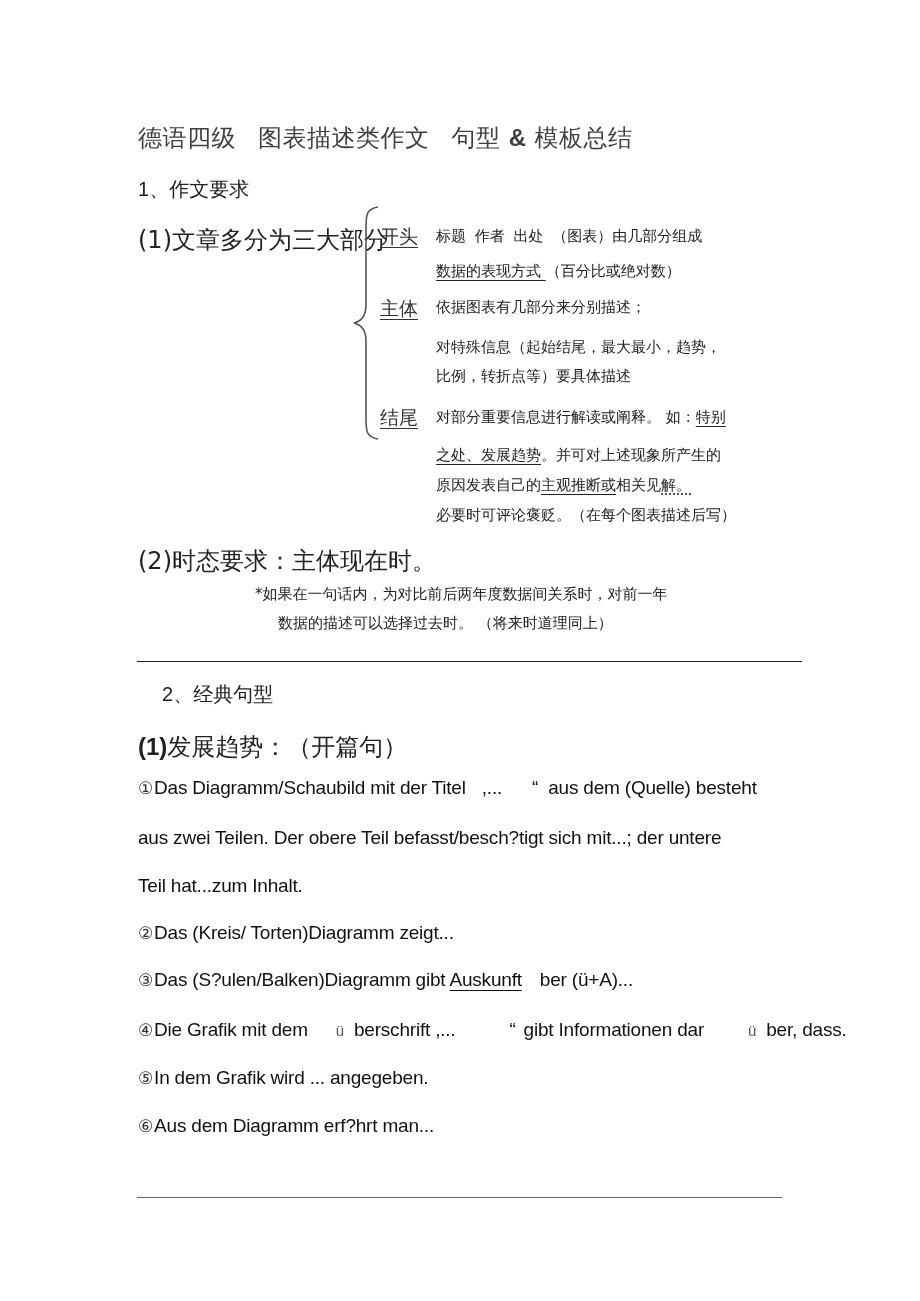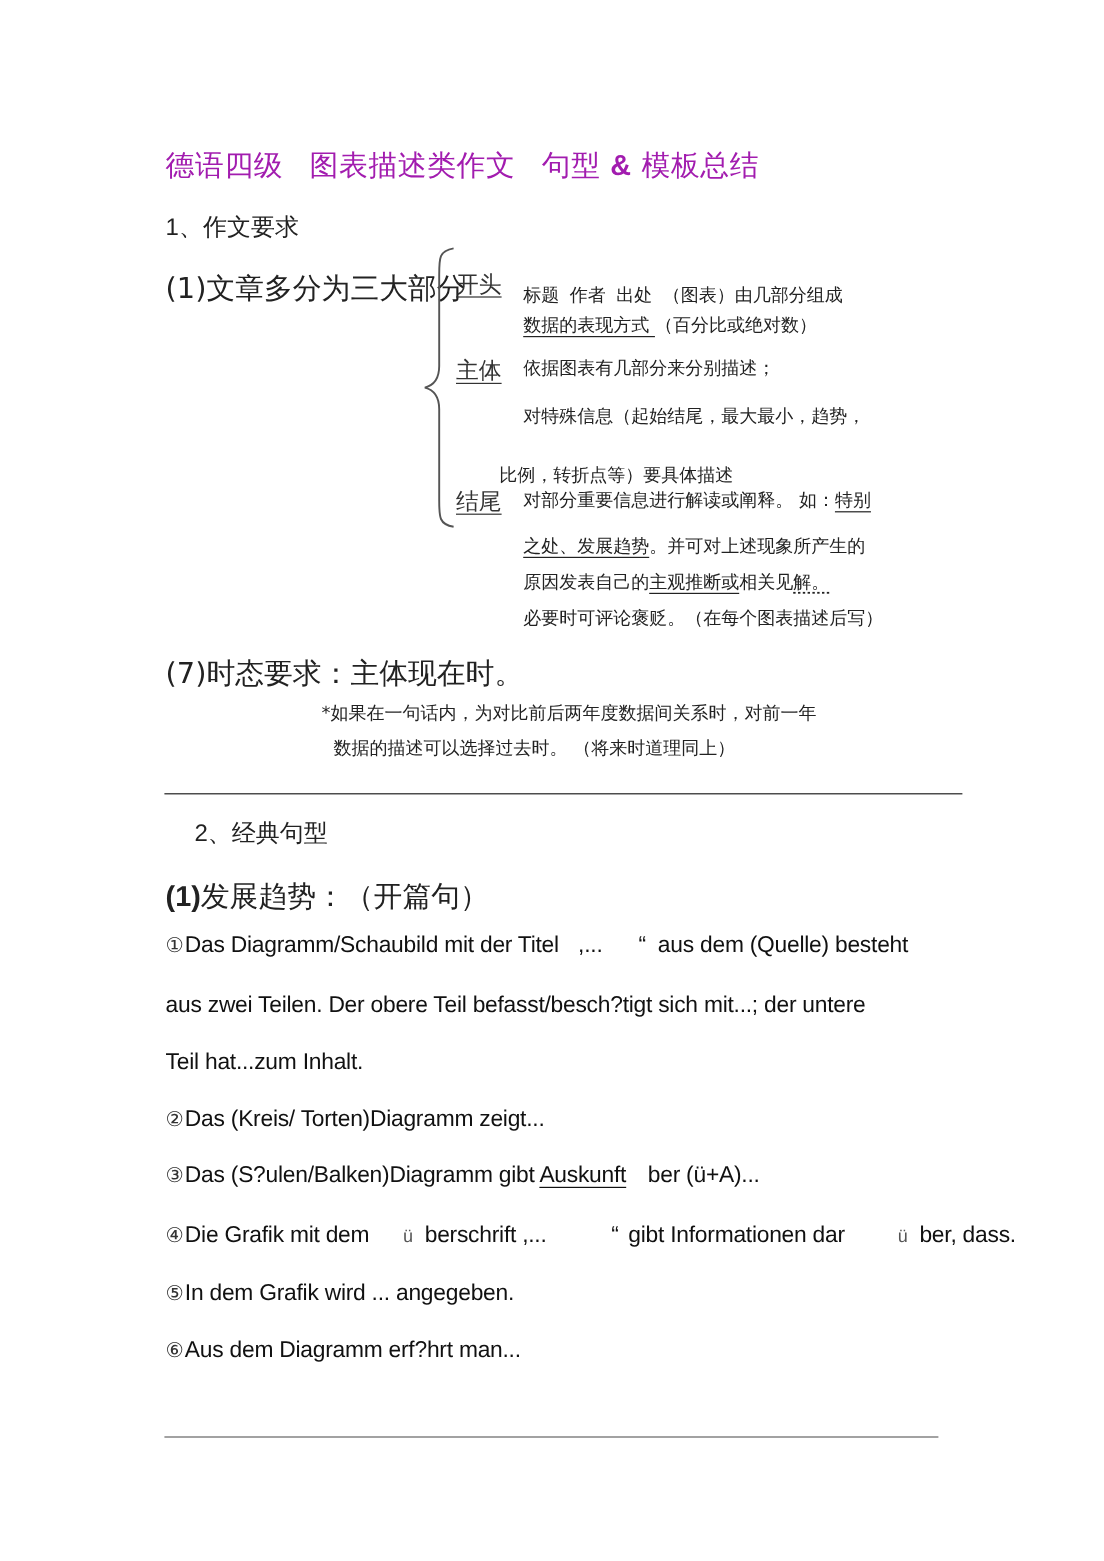--- a/index.html
+++ b/index.html
@@ -9,21 +9,21 @@
     }
     body {
       width: 920px;
       height: 1301px;
       position: relative;
       overflow: hidden;
       color: #111111;
       font-family: "DejaVu Sans", "Liberation Sans", sans-serif;
     }
     .abs { position: absolute; white-space: nowrap; }
-    .title { left: 138px; top: 122px; font-size: 24px; letter-spacing: 0.5px; color: #a21caf; }
+    .title { left: 138px; top: 122px; font-size: 24px; letter-spacing: 0.5px; color: #404040; }
     .title .gap { display: inline-block; width: 22px; }
     .title b { font-family: "Liberation Sans", sans-serif; font-weight: bold; }
     .h1 { font-size: 20px; color: #222; }
     .h1 .num { font-family: "Liberation Sans", sans-serif; }
     .body-cn { font-size: 24px; color: #222; }
     .small-cn { font-size: 15px; color: #222; }
     .part-label { font-size: 19px; color: #333; text-decoration: underline; text-underline-offset: 4px; }
     .u { text-decoration: underline; text-underline-offset: 4px; }
     .de {
       font-family: "Liberation Sans", sans-serif;
@@ -57,44 +57,44 @@
   <span class="num">1</span><span>、作文要求</span>
 </div>
 
 <div class="abs body-cn" style="left:138px; top:224px;">(1)文章多分为三大部分</div>
 
 <svg class="brace" width="30" height="236" viewBox="0 0 30 236">
   <path d="M26 2 C 14 4, 14 10, 14 24 L 14 100 C 14 110, 10 116, 2 118 C 10 120, 14 126, 14 136 L 14 212 C 14 226, 14 232, 26 234" fill="none" stroke="#555" stroke-width="1.6"></path>
 </svg>
 
 <div class="abs part-label" style="left:380px; top:224px;">开头</div>
-<div class="abs small-cn" style="left:436px; top:237px; word-spacing:4px;text-align:right;">标题   作者   出处   （图表）由几部分组成</div>
+<div class="abs small-cn" style="left:436px; top:227px; word-spacing:4px;text-align:right;">标题   作者   出处   （图表）由几部分组成</div>
 <div class="abs small-cn" style="left:436px; top:262px;">
   <span class="u">数据的表现方式 </span><span>（百分比或绝对数）</span>
 </div>
 
 <div class="abs part-label" style="left:380px; top:296px;">主体</div>
 <div class="abs small-cn" style="left:436px; top:298px;">依据图表有几部分来分别描述；</div>
 <div class="abs small-cn" style="left:436px; top:338px;">对特殊信息（起始结尾，最大最小，趋势，</div>
-<div class="abs small-cn" style="left:416px; top:367px;margin-top:20px;">比例，转折点等）要具体描述</div>
+<div class="abs small-cn" style="left:436px; top:367px;">比例，转折点等）要具体描述</div>
 
 <div class="abs part-label" style="left:380px; top:405px;text-align:right;">结尾</div>
 <div class="abs small-cn" style="left:436px; top:408px;">
   <span>对部分重要信息进行解读或阐释。     如：</span><span class="u">特别</span>
 </div>
 <div class="abs small-cn" style="left:436px; top:446px;">
   <span class="u">之处、发展趋势</span><span>。并可对上述现象所产生的</span>
 </div>
 <div class="abs small-cn" style="left:436px; top:476px;">
   <span>原因发表自己的</span><span class="u">主观推断或</span><span>相关见</span><span class="u" style="text-decoration-style:dotted;">解。</span>
 </div>
 <div class="abs small-cn" style="left:436px; top:506px;">必要时可评论褒贬。（在每个图表描述后写）</div>
 
-<div class="abs body-cn" style="left:138px; top:545px;">(7)时态要求：主体现在时。</div>
-<div class="abs small-cn" style="left:268px; top:585px;">*如果在一句话内，为对比前后两年度数据间关系时，对前一年</div>
+<div class="abs body-cn" style="left:138px; top:545px;">(2)时态要求：主体现在时。</div>
+<div class="abs small-cn" style="left:255px; top:585px;">*如果在一句话内，为对比前后两年度数据间关系时，对前一年</div>
 <div class="abs small-cn" style="left:278px; top:614px;">数据的描述可以选择过去时。  （将来时道理同上）</div>
 
 <div class="rule" style="left:137px; top:661px; width:665px;"></div>
 
 <div class="abs h1" style="left:124px; top:681px;margin-left:38px;">
   <span class="num">2</span><span>、经典句型</span>
 </div>
 
 <div class="abs body-cn" style="left:138px; top:731px;">
   <b style="font-family:'Liberation Sans',sans-serif;">(1)</b><span>发展趋势：（开篇句）</span>

